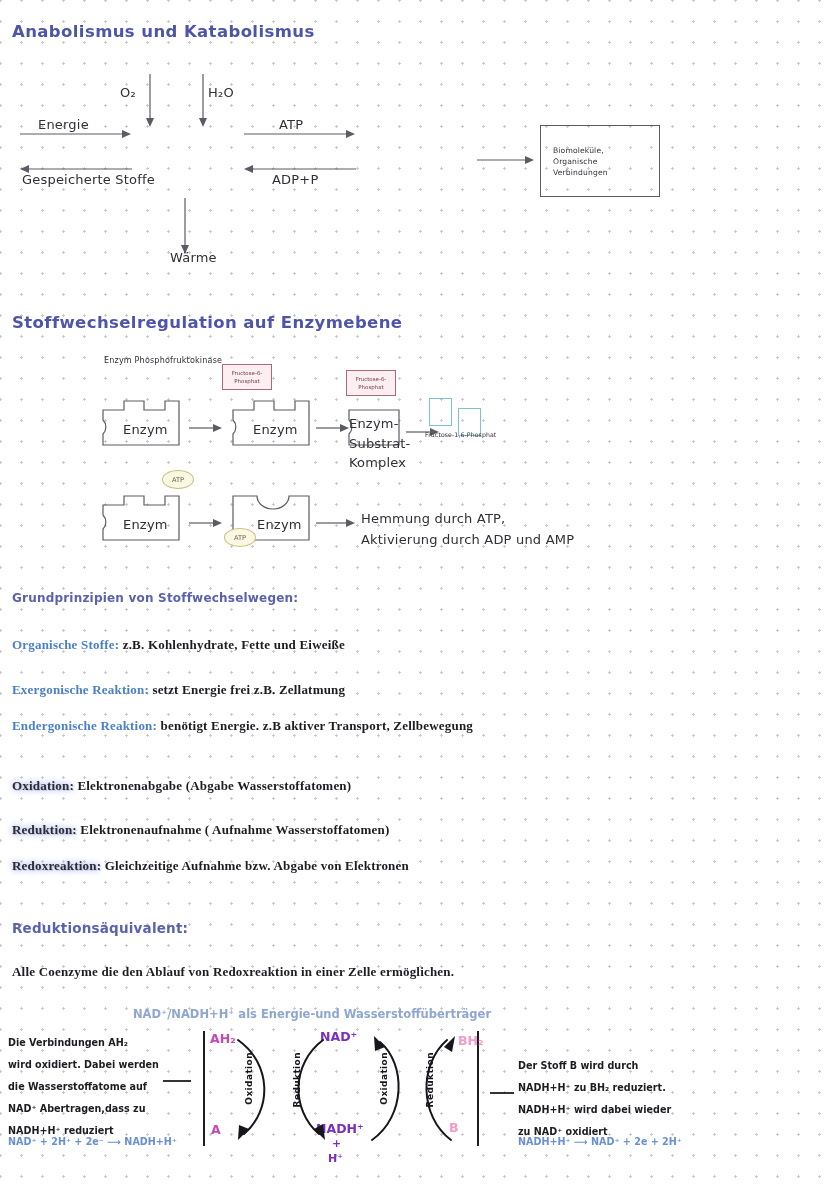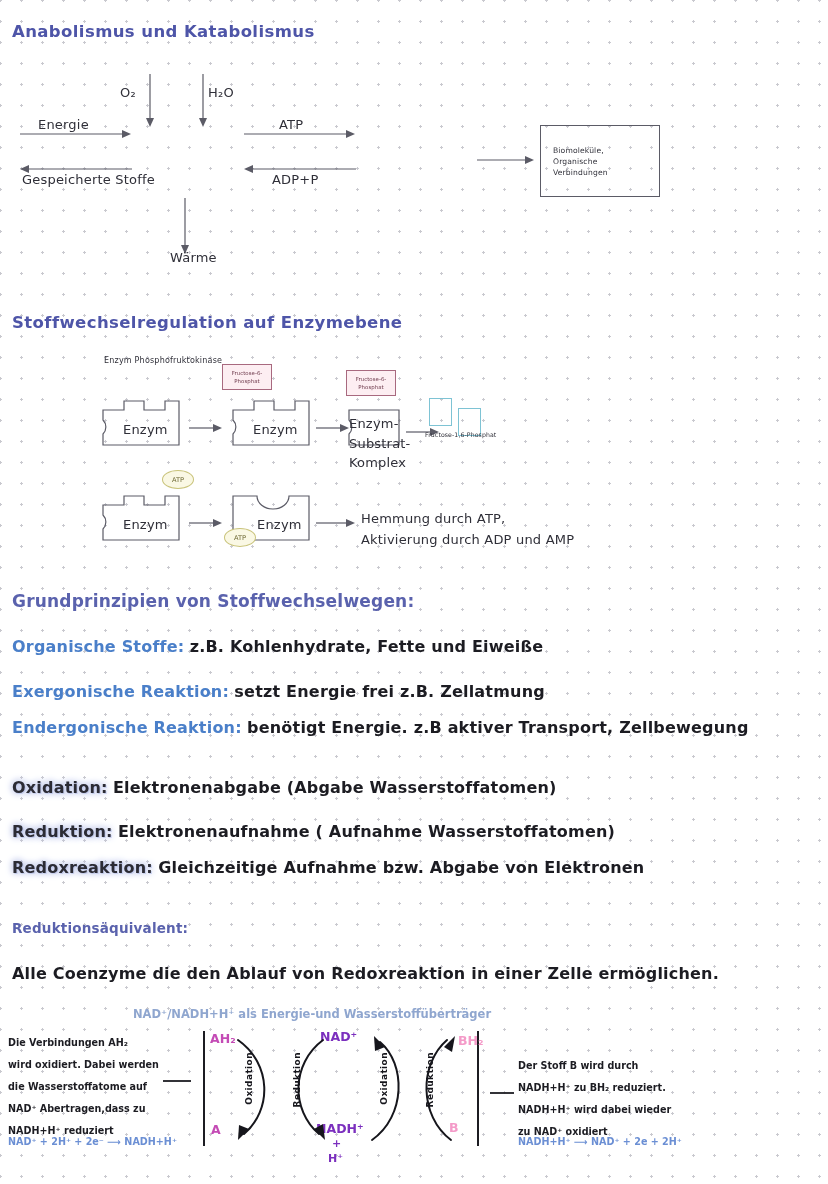--- a/index.html
+++ b/index.html
@@ -12,34 +12,34 @@
     background-position:11px 11px;
   }
   .abs{position:absolute;}
   
   .h-main{
     font-family:"DejaVu Sans", sans-serif;
     font-weight:700;color:#4e55a8;font-size:16.5px;letter-spacing:.4px;
     white-space:nowrap;
   }
   .h-sub{
-    font-weight:700;color:#5a62ad;font-size:17px;letter-spacing:.2px;white-space:nowrap;
+    font-weight:700;color:#5a62ad;font-size:12px;letter-spacing:.2px;white-space:nowrap;
   }
   
   .box{
     border:1.2px solid #5b5b66;background:transparent;
     display:flex;align-items:center;justify-content:center;
     text-align:center;color:#2f2f38;font-size:7.6px;line-height:1.45;
     letter-spacing:.15px;
   }
   .lbl{color:#2f2f38;font-size:13px;letter-spacing:.2px;white-space:nowrap;}
   .lbl-sm{color:#2f2f38;font-size:6.2px;letter-spacing:.1px;white-space:nowrap;}
   svg{display:block;overflow:visible;}
   
-  .line{white-space:nowrap;font-size:16px;letter-spacing:.2px;}
+  .line{white-space:nowrap;font-size:13px;letter-spacing:.2px;font-family:Liberation Serif, serif;}
   .tag-blue{color:#4a7fc9;font-weight:600;}
   .tag-hl{
     color:#2b2b34;font-weight:700;
     text-shadow:0 0 6px #b9c2e8, 0 0 9px #b9c2e8, 1px 1px 0 #cfd6f0;
   }
   .body-dark{color:#1c1c22;font-weight:600;}
   
   .sm-note{font-size:9.6px;color:#1c1c22;line-height:22px;white-space:nowrap;font-weight:600;}
   .eq{font-size:9.6px;color:#6b8fd4;white-space:nowrap;font-weight:600;}
   .vbar{background:#1c1c22;width:1.6px;}

